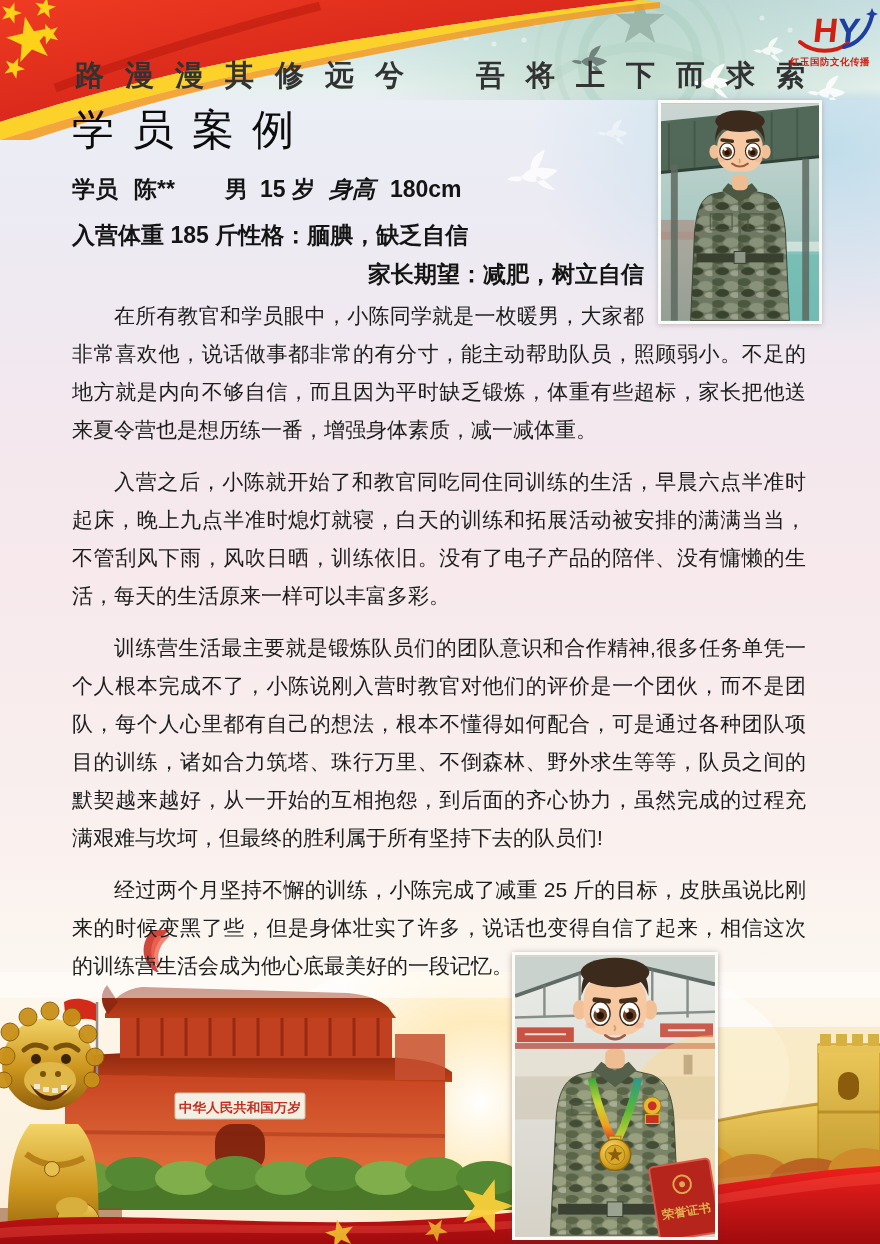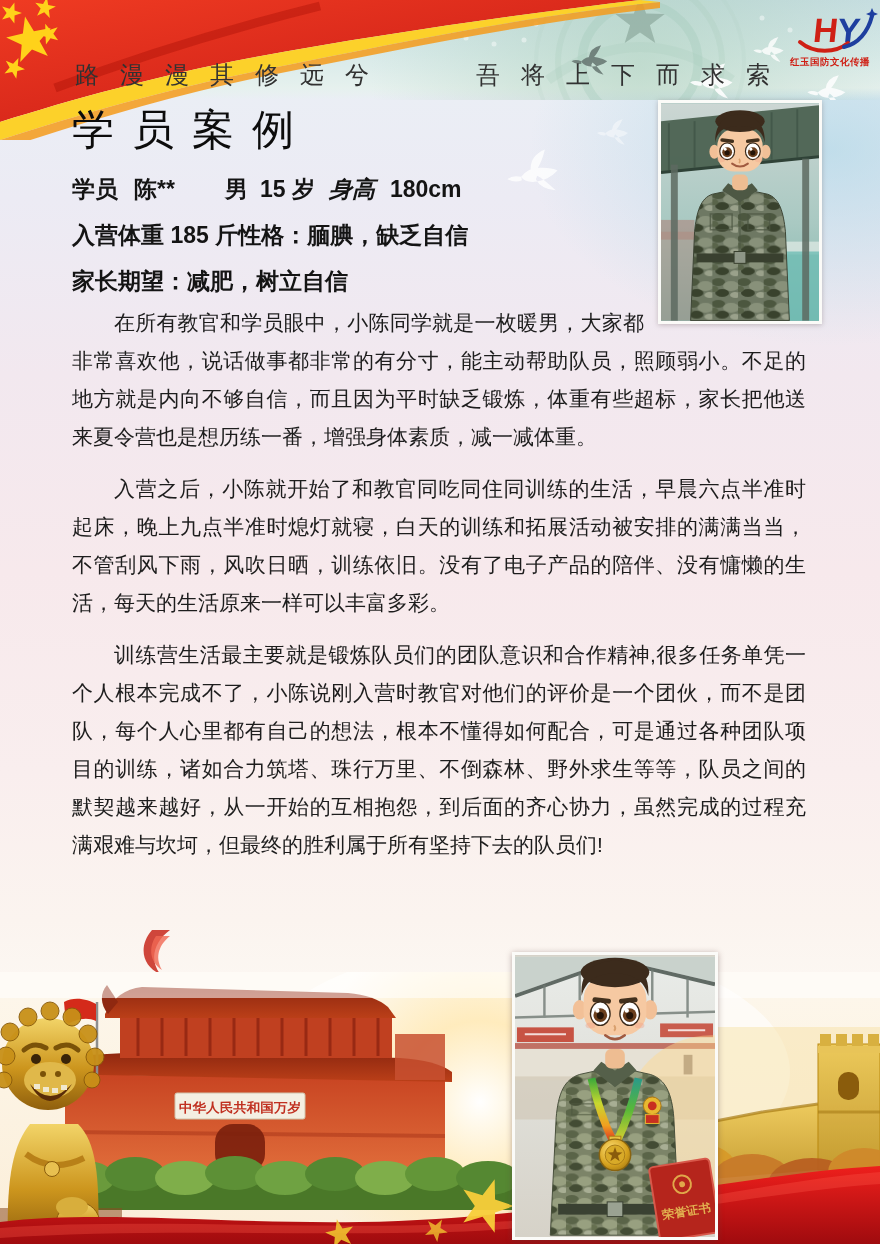--- a/index.html
+++ b/index.html
@@ -11,35 +11,35 @@
       linear-gradient(180deg,#e9f1f6 0%,#ecebf4 16%,#f2e8ef 30%,#f7e9ec 46%,#f9eeee 62%,#fbf4ef 74%,#fdfaf5 84%,#ffffff 93%,#ffffff 100%);
   }
   
   .header{
     position:absolute;left:0;top:0;width:880px;height:100px;
     background:
       radial-gradient(circle at 640px 65px, rgba(170,206,184,.55) 0%, rgba(170,206,184,0) 42%),
       linear-gradient(180deg,#c7dee2 0%,#d8eae9 55%,#e6f1ee 88%,rgba(233,242,246,0) 100%);
   }
   .header svg{position:absolute;left:0;top:0;}
-  .motto{position:absolute;top:58px;font-size:24px;font-weight:400;color:#323232;
+  .motto{position:absolute;top:58px;font-size:29px;font-weight:700;color:#323232;
     letter-spacing:21px;line-height:34px;white-space:nowrap;z-index:4;}
   .motto.left{left:75px;} .motto.right{left:476px;}
   
   .logo{position:absolute;top:6px;right:2px;width:96px;z-index:5;text-align:center;}
   .logo .subtitle{font-size:9.5px;font-weight:700;color:#cf2015;letter-spacing:.5px;white-space:nowrap;margin-top:-4px;}
   
   .content{position:absolute;left:72px;top:100px;width:734px;z-index:3;color:#1d1d1d;}
   .photo-top{
     float:right;width:158px;height:218px;margin:0 -16px 6px 14px;
     border:3px solid #fbfbf8;box-shadow:0 1px 5px rgba(110,90,90,.35);background:#9fc3bc;
   }
   h1.title{margin:4px 0 0;font-size:42px;line-height:52px;font-weight:400;color:#0c0c0c;letter-spacing:18px;}
   .info-row{display:flex;align-items:baseline;font-size:23px;line-height:30px;font-weight:600;color:#141414;white-space:nowrap;}
-  .row1{margin-top:18px;} .row2{margin-top:16px;align-items:flex-end;} .row3{margin-top:16px;}
+  .row1{margin-top:18px;} .row2{margin-top:16px;align-items:flex-end;} .row3{margin-top:9px;justify-content:flex-end;}
   .row1 .g1{margin-left:16px;} .row1 .g2{margin-left:50px;} .row1 .g3{margin-left:12px;text-align:center;}
   .row1 .g4{margin-left:14px;font-style:italic;} .row1 .g5{margin-left:15px;}
   .row2 .g1{}
   .paras{margin-top:8px;}
   .paras p{margin:0 0 14px;font-size:21px;line-height:38px;font-weight:500;color:#1d1d1d;
     text-align:justify;text-indent:2em;letter-spacing:0;}
   
   .collage{position:absolute;left:0;top:972px;width:880px;height:272px;z-index:1;}
   .flame{position:absolute;left:126px;top:928px;z-index:1;opacity:.85;}
   .photo-medal{
@@ -220,20 +220,21 @@
       <span class="g1">性格：腼腆，缺乏自信</span>
     </div>
     <div class="info-row row3">
       <span>家长期望：减肥，树立自信</span>
     </div>
 
     <div class="paras">
       <p>在所有教官和学员眼中，小陈同学就是一枚暖男，大家都非常喜欢他，说话做事都非常的有分寸，能主动帮助队员，照顾弱小。不足的地方就是内向不够自信，而且因为平时缺乏锻炼，体重有些超标，家长把他送来夏令营也是想历练一番，增强身体素质，减一减体重。</p>
       <p>入营之后，小陈就开始了和教官同吃同住同训练的生活，早晨六点半准时起床，晚上九点半准时熄灯就寝，白天的训练和拓展活动被安排的满满当当，不管刮风下雨，风吹日晒，训练依旧。没有了电子产品的陪伴、没有慵懒的生活，每天的生活原来一样可以丰富多彩。</p>
       <p>训练营生活最主要就是锻炼队员们的团队意识和合作精神,很多任务单凭一个人根本完成不了，小陈说刚入营时教官对他们的评价是一个团伙，而不是团队，每个人心里都有自己的想法，根本不懂得如何配合，可是通过各种团队项目的训练，诸如合力筑塔、珠行万里、不倒森林、野外求生等等，队员之间的默契越来越好，从一开始的互相抱怨，到后面的齐心协力，虽然完成的过程充满艰难与坎坷，但最终的胜利属于所有坚持下去的队员们!</p>
+      <p>经过两个月坚持不懈的训练，小陈完成了减重 25 斤的目标，皮肤虽说比刚来的时候变黑了些，但是身体壮实了许多，说话也变得自信了起来，相信这次的训练营生活会成为他心底最美好的一段记忆。</p>
     </div>
   </div>
 
   <svg class="flame" width="64" height="60" viewBox="0 0 64 60">
     <path d="M26,2 C12,18 16,38 34,46 C22,30 30,12 44,2 Z" fill="#c8281c"></path>
     <path d="M30,8 C22,20 24,34 36,42 C28,28 34,16 44,8 Z" fill="#ef5038" opacity=".8"></path>
   </svg>
 
   <svg class="collage" viewBox="0 0 880 272">
     <defs>

